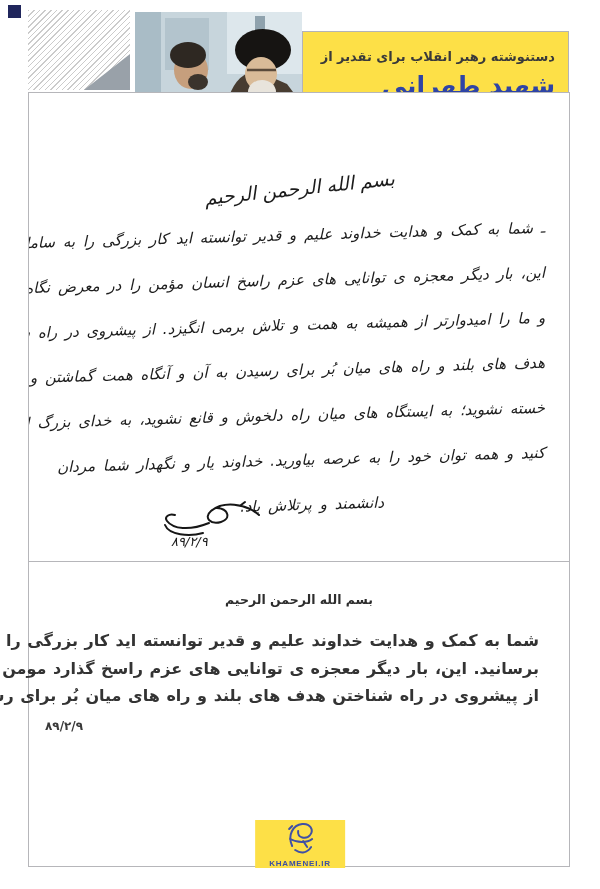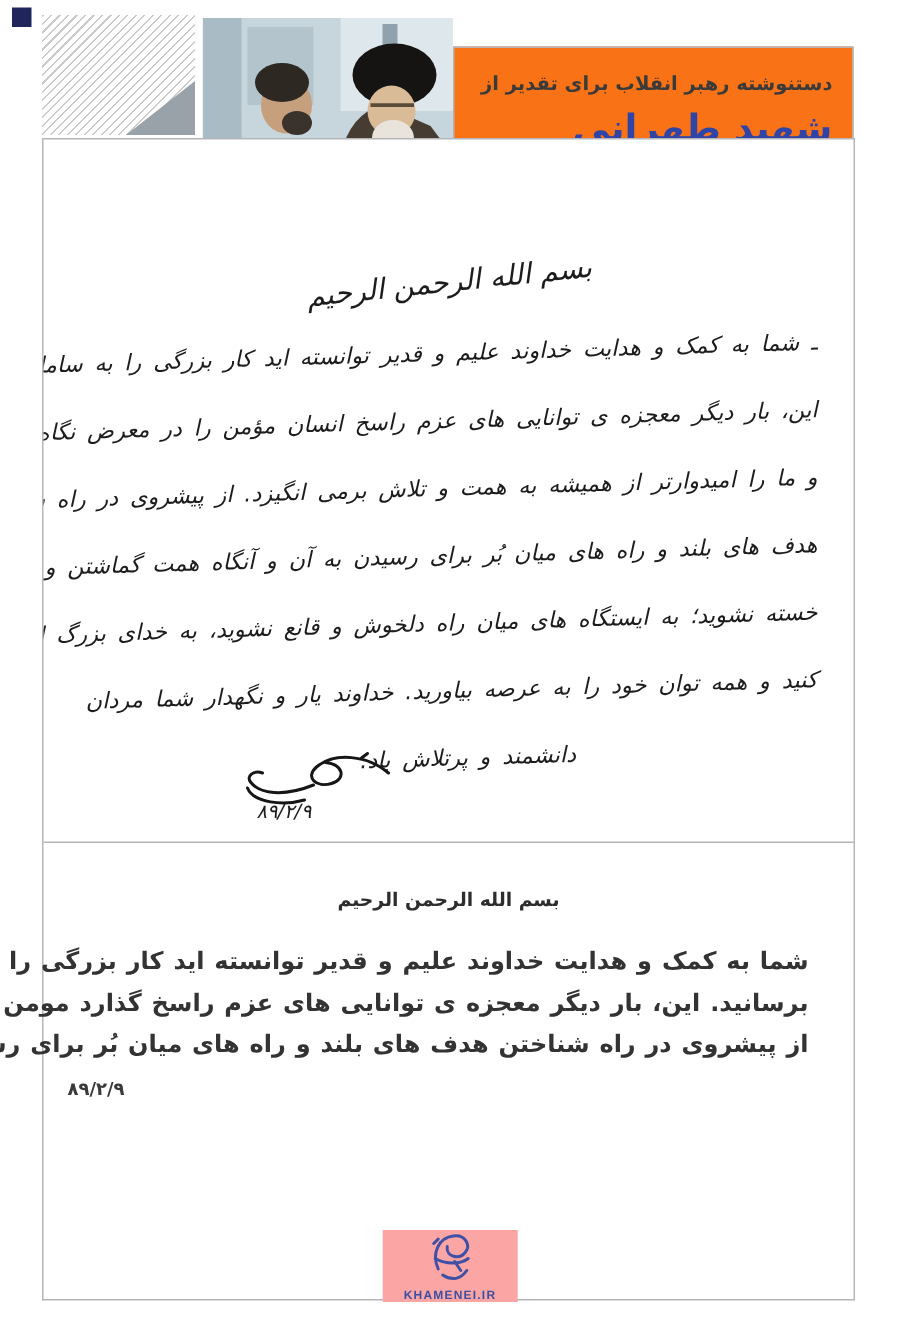--- a/index.html
+++ b/index.html
@@ -11,21 +11,21 @@
   .hatch{position:absolute;left:28px;top:10px;width:102px;height:80px;
          background:repeating-linear-gradient(135deg,#cbcbcb 0,#cbcbcb 1px,#ffffff 1px,#ffffff 4px);}
   .hatch-triangle{position:absolute;right:0;bottom:0;width:46px;height:36px;background:#99a1a9;
          clip-path:polygon(100% 0,100% 100%,0 100%);}
 
   
   .photo{position:absolute;left:135px;top:12px;width:167px;height:141px;overflow:hidden;}
   .photo svg{display:block;}
 
   
-  .titlebox{position:absolute;left:302px;top:31px;width:267px;height:119px;background:#f97316;
+  .titlebox{position:absolute;left:302px;top:31px;width:267px;height:119px;background:#fde047;
             border:1px solid #b3b3b7;box-sizing:border-box;direction:rtl;text-align:right;
             padding:15px 13px 0 8px;}
   .kicker{font-size:13px;font-weight:bold;color:#3a3a3a;line-height:20px;}
   .maintitle{font-size:25px;font-weight:bold;color:#2e44a6;line-height:34px;margin-top:2px;}
   .subtitle{font-size:19px;font-weight:bold;color:#3a3a3a;line-height:28px;margin-top:3px;}
 
   
   .frame{position:absolute;left:28px;top:92px;width:542px;height:775px;
          border:1px solid #b6b6ba;box-sizing:border-box;background:#fff;}
   .panel-hand{position:relative;height:469px;border-bottom:1px solid #b6b6ba;box-sizing:border-box;
@@ -43,21 +43,21 @@
 
   
   .t-bismillah{font-size:12.5px;font-weight:bold;color:#2d2d2d;text-align:center;padding-top:30px;}
   .t-lines{padding:20px 30px 0 30px;}
   .t-line{font-size:16px;font-weight:bold;color:#333;line-height:27.5px;text-align:right;
           white-space:nowrap;word-spacing:1px;}
   .t-date{direction:ltr;text-align:left;padding:9px 0 0 16px;font-size:12px;font-weight:bold;color:#3a3a3a;}
 
   
   .brand{position:absolute;left:50%;top:820px;transform:translateX(-50%);text-align:left;
-         background:#fca5a5;padding:0 14px;z-index:5;}
+         background:#fde047;padding:0 14px;z-index:5;}
   .brand-emblem{display:block;margin:0 auto;}
   .brand-text{display:block;margin-top:3px;font-family:"Liberation Sans","DejaVu Sans",sans-serif;
               font-size:8px;font-weight:bold;letter-spacing:0.8px;color:#3c50a3;}
 </style>
 </head>
 <body>
 
 <div class="page">
 
   <div class="corner-square"></div>

